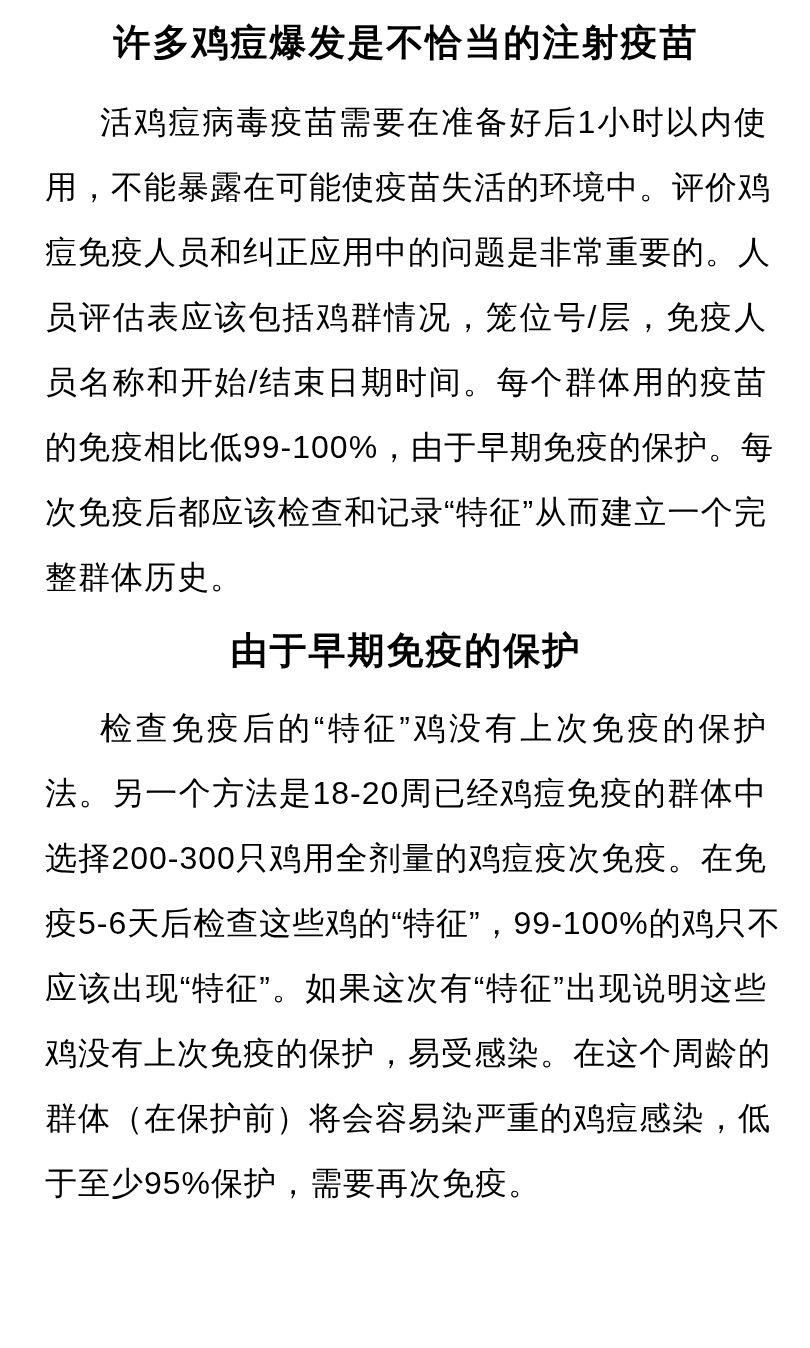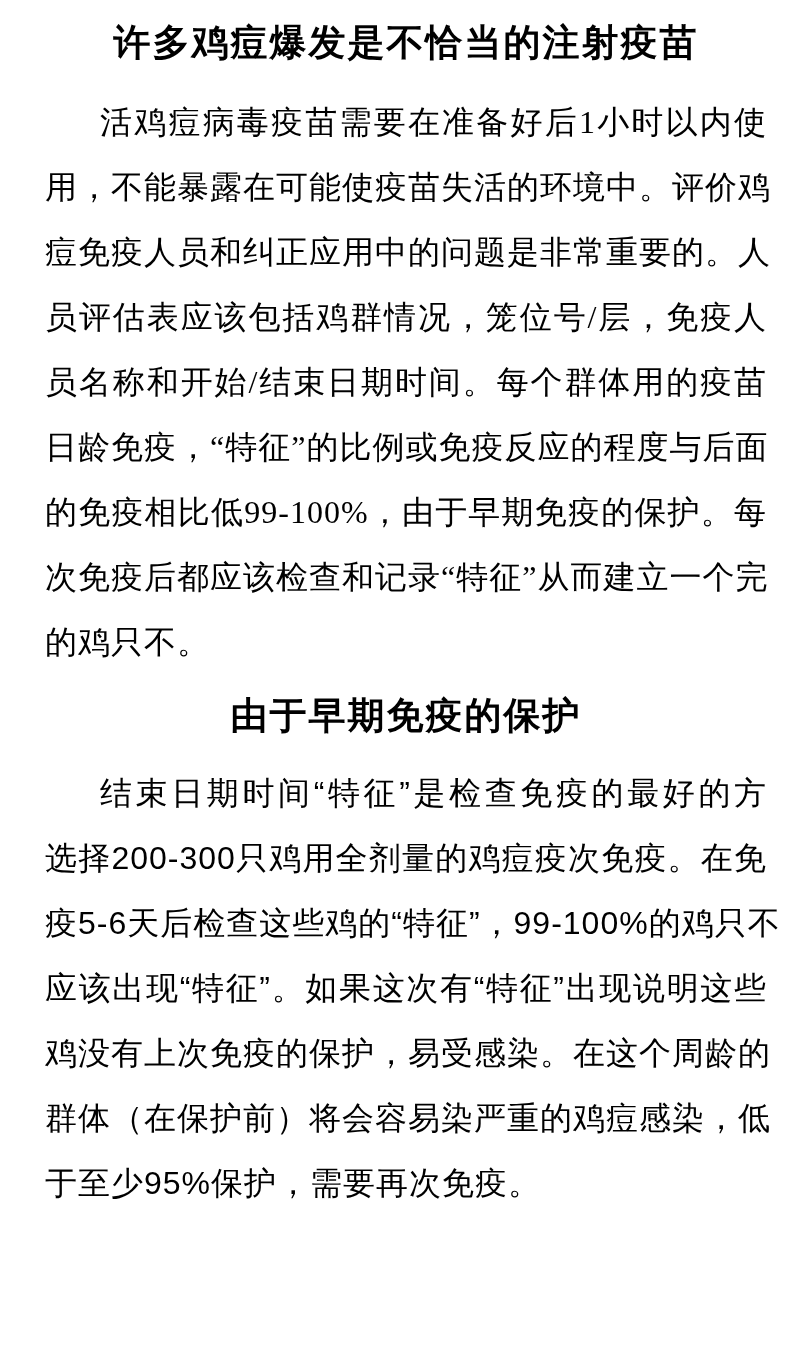--- a/index.html
+++ b/index.html
@@ -33,21 +33,20 @@
   }
   .heading.second {
     margin-top: 8px;
   }
   .para {
     font-size: 32px;
     margin: 0;
   }
   .para.first-para {
     margin-top: 15px;
-    font-family: Liberation Serif, serif;
   }
   .para.second-para {
     margin-top: 13px;
   }
   .line {
     line-height: 65px;
     text-align: justify;
     text-align-last: justify;
     white-space: nowrap;
     letter-spacing: 1px;
@@ -65,30 +64,30 @@
 
 <main class="page">
   <h1 class="heading">许多鸡痘爆发是不恰当的注射疫苗</h1>
 
   <div class="para first-para">
       <div class="line first">活鸡痘病毒疫苗需要在准备好后1小时以内使</div>
       <div class="line">用，不能暴露在可能使疫苗失活的环境中。评价鸡</div>
       <div class="line">痘免疫人员和纠正应用中的问题是非常重要的。人</div>
       <div class="line">员评估表应该包括鸡群情况，笼位号/层，免疫人</div>
       <div class="line">员名称和开始/结束日期时间。每个群体用的疫苗</div>
-      <div class="line">日龄免疫，“特征”的比例或免疫反应的程度与后面</div>
       <div class="line">的免疫相比低99-100%，由于早期免疫的保护。每</div>
       <div class="line">次免疫后都应该检查和记录“特征”从而建立一个完</div>
-      <div class="line last">的鸡只不。</div>
+      <div class="line last">整群体历史。</div>
     </div>
 
   <h2 class="heading second">由于早期免疫的保护</h2>
 
   <div class="para second-para">
-      <div class="line first">结束日期时间“特征”是检查免疫的最好的方</div>
+      <div class="line first">检查免疫后的“特征”鸡没有上次免疫的保护</div>
+      <div class="line">法。另一个方法是18-20周已经鸡痘免疫的群体中</div>
       <div class="line">选择200-300只鸡用全剂量的鸡痘疫次免疫。在免</div>
       <div class="line">疫5-6天后检查这些鸡的“特征”，99-100%的鸡只不</div>
       <div class="line">应该出现“特征”。如果这次有“特征”出现说明这些</div>
       <div class="line">鸡没有上次免疫的保护，易受感染。在这个周龄的</div>
       <div class="line">群体（在保护前）将会容易染严重的鸡痘感染，低</div>
       <div class="line last">于至少95%保护，需要再次免疫。</div>
     </div>
 </main>
 
 </body></html>

